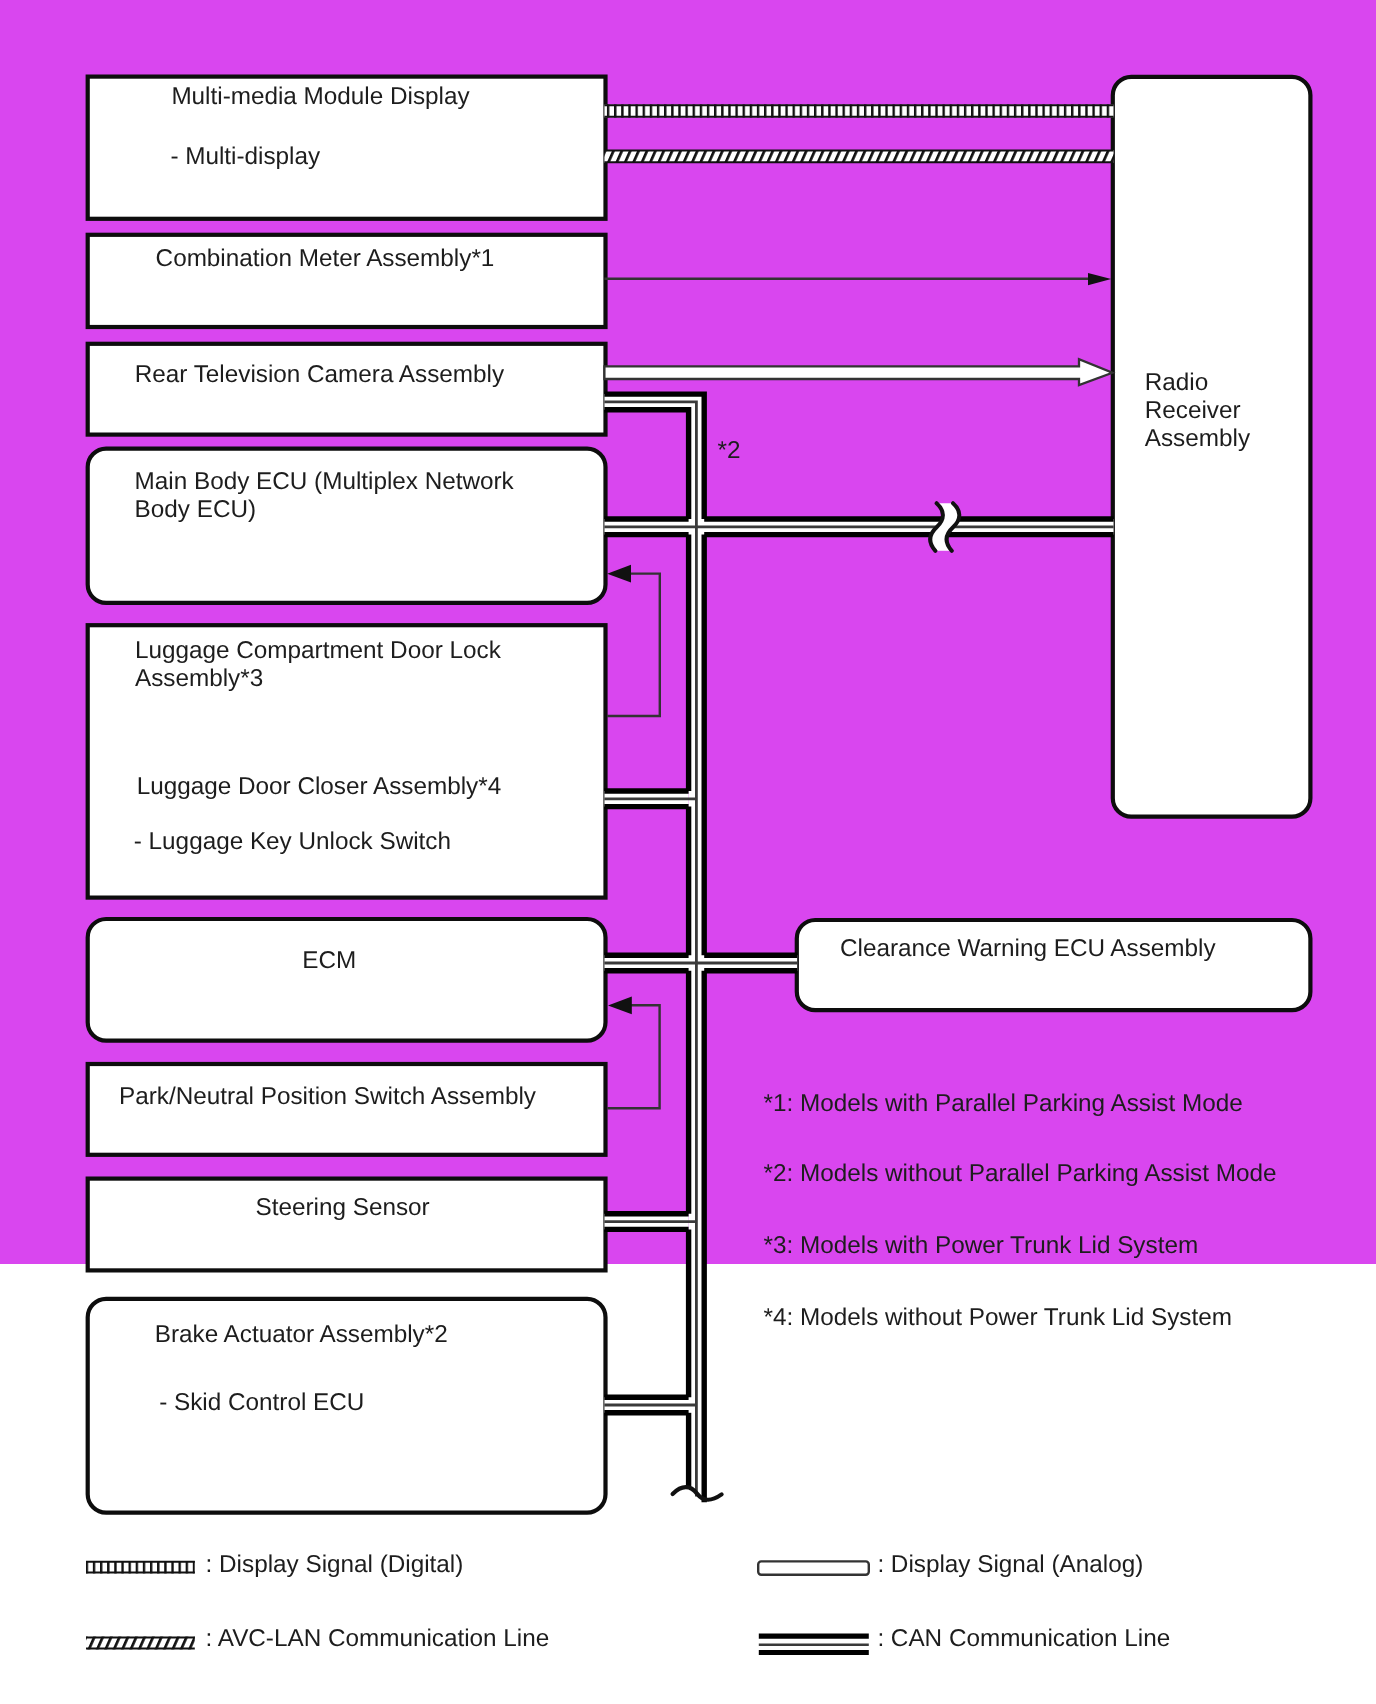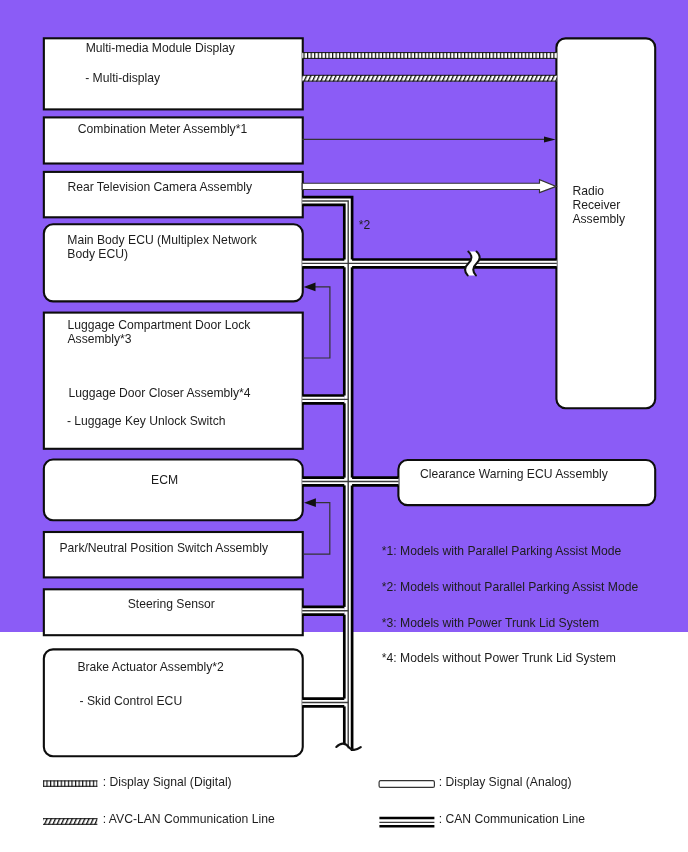--- a/index.html
+++ b/index.html
@@ -1,18 +1,18 @@
 <!DOCTYPE html>
 <html><head>
 <meta charset="utf-8">
 <title>System Diagram</title>
 <style>
   html,body{margin:0;padding:0;background:#ffffff;}
   body{width:688px;height:852px;overflow:hidden;font-family:"Liberation Sans",sans-serif;color:#1a1a1a;}
-  #stage{position:relative;width:688px;height:632px;background:#8b5cf6;}
+  #stage{position:relative;width:688px;height:632px;background:#d946ef;}
   svg#diagram{position:absolute;left:0;top:0;width:688px;height:852px;display:block;}
   .box{fill:#ffffff;stroke:#0d0d0d;stroke-width:2.1;}
   .btxt{font-family:"Liberation Sans",sans-serif;font-size:12.15px;fill:#1d1d1d;}
   .ftxt{font-family:"Liberation Sans",sans-serif;font-size:12.15px;fill:#1d1d1d;}
   .thin{stroke:#333;stroke-width:1.2;fill:none;}
 </style>
 </head>
 <body>
 
 <div id="stage">

